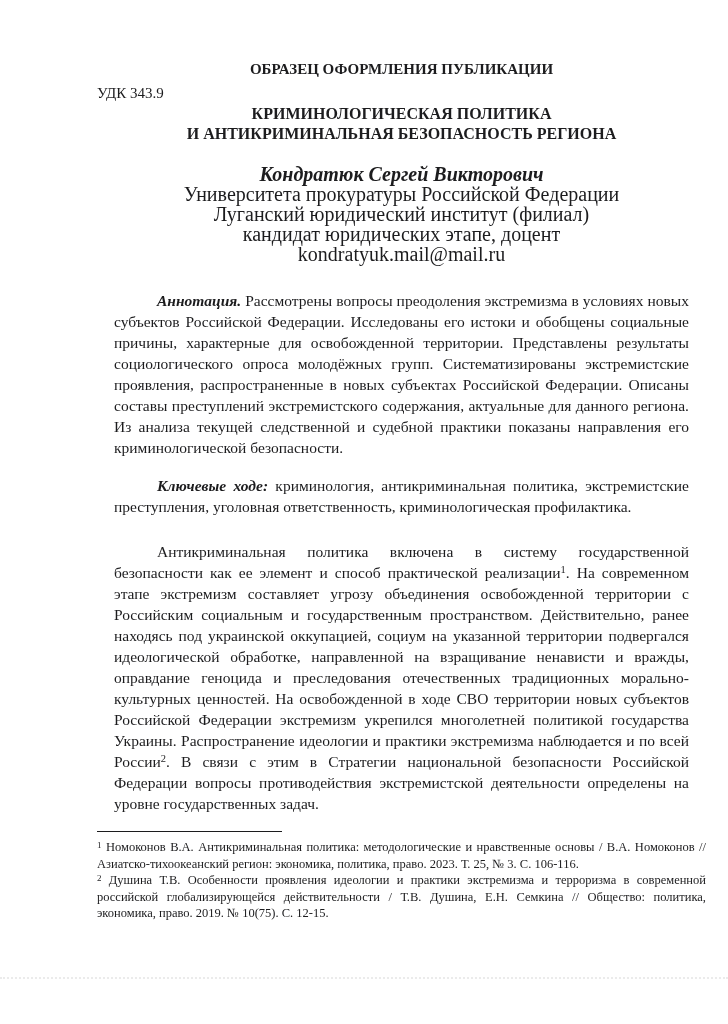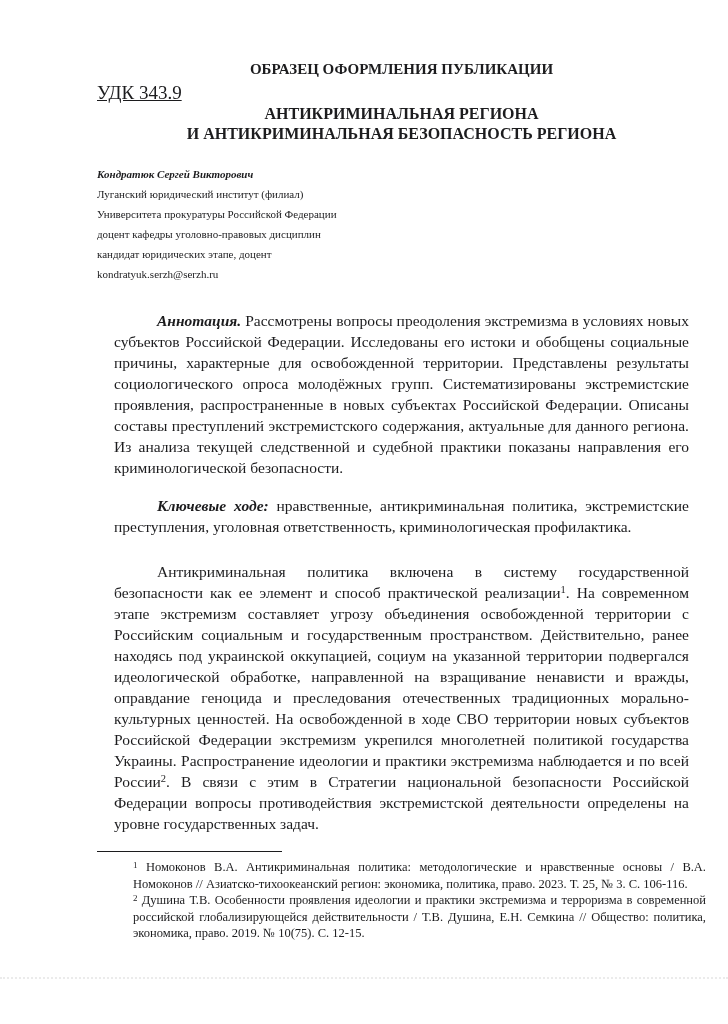--- a/index.html
+++ b/index.html
@@ -14,36 +14,35 @@
     color: #1c1c1e;
     overflow: hidden;
   }
   .sample-heading {
     text-align: center;
     font-weight: bold;
     font-size: 15px;
     line-height: 19px;
   }
   .udc {
-    font-size: 19px;
+    font-size: 15px;
     line-height: 20px;
     margin-top: 4px;
-    text-decoration: underline;
   }
   .article-title {
     margin: 1px 0 0 0;
     text-align: center;
     font-weight: bold;
     font-size: 16px;
     line-height: 19.5px;
   }
   .author-block {
     margin-top: 21px;
-    text-align: left;
-    font-size: 11px;
+    text-align: center;
+    font-size: 20px;
     line-height: 20px;
   }
   .author-name { font-weight: bold; font-style: italic; }
   .para {
     margin: 17px;
     text-align: justify;
     text-indent: 43px;
     font-size: 15.5px;
     line-height: 21px;
   }
@@ -59,21 +58,20 @@
   .footnote-area { margin-top: 16px; }
   .footnote-sep {
     width: 185px;
     height: 0;
     border-top: 1.7px solid #1c1c1e;
   }
   .footnotes {
     margin-top: 7px;
     font-size: 12.5px;
     line-height: 16.5px;
-    margin-left: 36px;
   }
   .footnote { margin: 0; text-align: justify; }
   .fn-marker {
     font-size: 9px;
     line-height: 0;
     position: relative;
     top: -3.5px;
   }
   .bottom-artifact {
     position: absolute;
@@ -87,39 +85,38 @@
 </head>
 <body>
 
 <div class="page">
 
   <div class="sample-heading">ОБРАЗЕЦ ОФОРМЛЕНИЯ ПУБЛИКАЦИИ</div>
 
   <div class="udc">УДК 343.9</div>
 
   <h1 class="article-title">
-    <span>АНТИКРИМИНАЛЬНАЯ РЕГИОНА</span><br>
+    <span>КРИМИНОЛОГИЧЕСКАЯ ПОЛИТИКА</span><br>
     <span>И АНТИКРИМИНАЛЬНАЯ БЕЗОПАСНОСТЬ РЕГИОНА</span>
   </h1>
 
   <div class="author-block">
     <div class="author-name">Кондратюк Сергей Викторович</div>
+    <div>Университета прокуратуры Российской Федерации</div>
     <div>Луганский юридический институт (филиал)</div>
-    <div>Университета прокуратуры Российской Федерации</div>
-    <div>доцент кафедры уголовно-правовых дисциплин</div>
     <div>кандидат юридических этапе, доцент</div>
-    <div>kondratyuk.serzh@serzh.ru</div>
+    <div>kondratyuk.mail@mail.ru</div>
   </div>
 
   <p class="para abstract-para">
     <span class="run-in-label">Аннотация.</span><span> Рассмотрены вопросы преодоления экстремизма в условиях новых субъектов Российской Федерации. Исследованы его истоки и обобщены социальные причины, характерные для освобожденной территории. Представлены результаты социологического опроса молодёжных групп. Систематизированы экстремистские проявления, распространенные в новых субъектах Российской Федерации. Описаны составы преступлений экстремистского содержания, актуальные для данного региона. Из анализа текущей следственной и судебной практики показаны направления его криминологической безопасности.</span>
   </p>
 
   <p class="para">
-    <span class="run-in-label">Ключевые ходе:</span><span> нравственные, антикриминальная политика, экстремистские преступления, уголовная ответственность, криминологическая профилактика.</span>
+    <span class="run-in-label">Ключевые ходе:</span><span> криминология, антикриминальная политика, экстремистские преступления, уголовная ответственность, криминологическая профилактика.</span>
   </p>
 
   <p class="para body-para">
     <span>Антикриминальная политика включена в систему государственной безопасности как ее элемент и способ практической реализации</span><span class="fn-ref">1</span><span>. На современном этапе экстремизм составляет угрозу объединения освобожденной территории с Российским социальным и государственным пространством. Действительно, ранее находясь под украинской оккупацией, социум на указанной территории подвергался идеологической обработке, направленной на взращивание ненависти и вражды, оправдание геноцида и преследования отечественных традиционных морально-культурных ценностей. На освобожденной в ходе СВО территории новых субъектов Российской Федерации экстремизм укрепился многолетней политикой государства Украины. Распространение идеологии и практики экстремизма наблюдается и по всей России</span><span class="fn-ref">2</span><span>. В связи с этим в Стратегии национальной безопасности Российской Федерации вопросы противодействия экстремистской деятельности определены на уровне государственных задач.</span>
   </p>
 
   <div class="footnote-area">
     <div class="footnote-sep"></div>
     <div class="footnotes">
       <p class="footnote">

